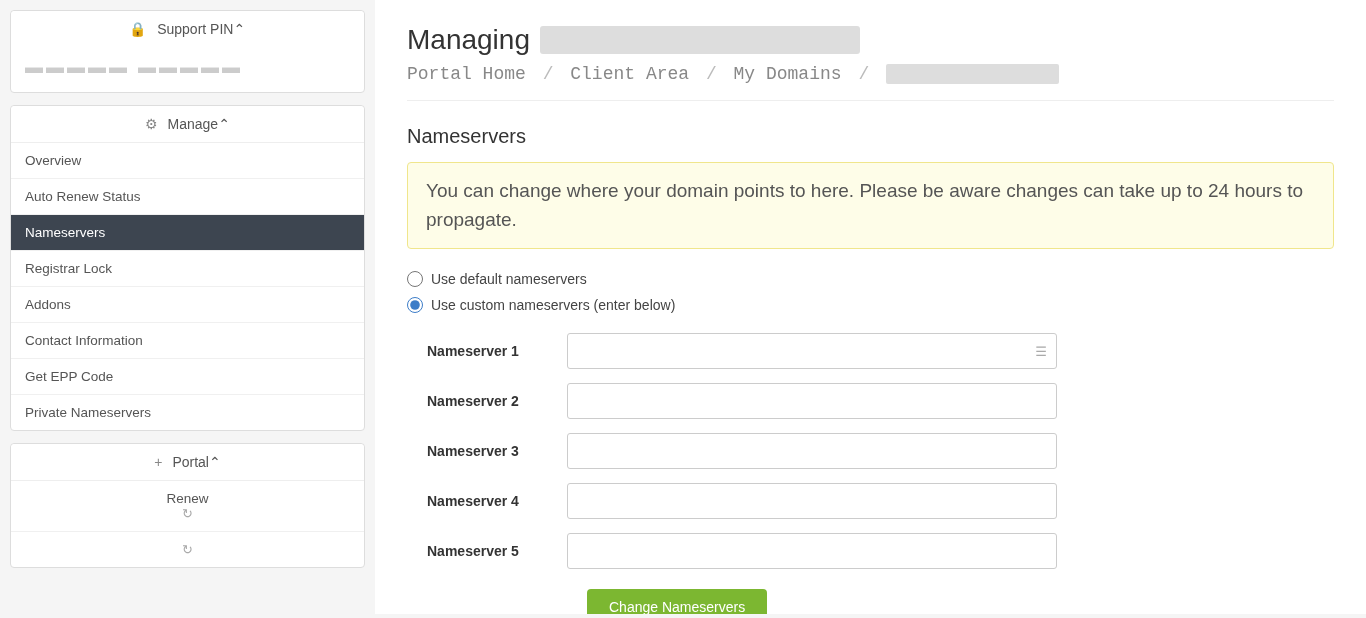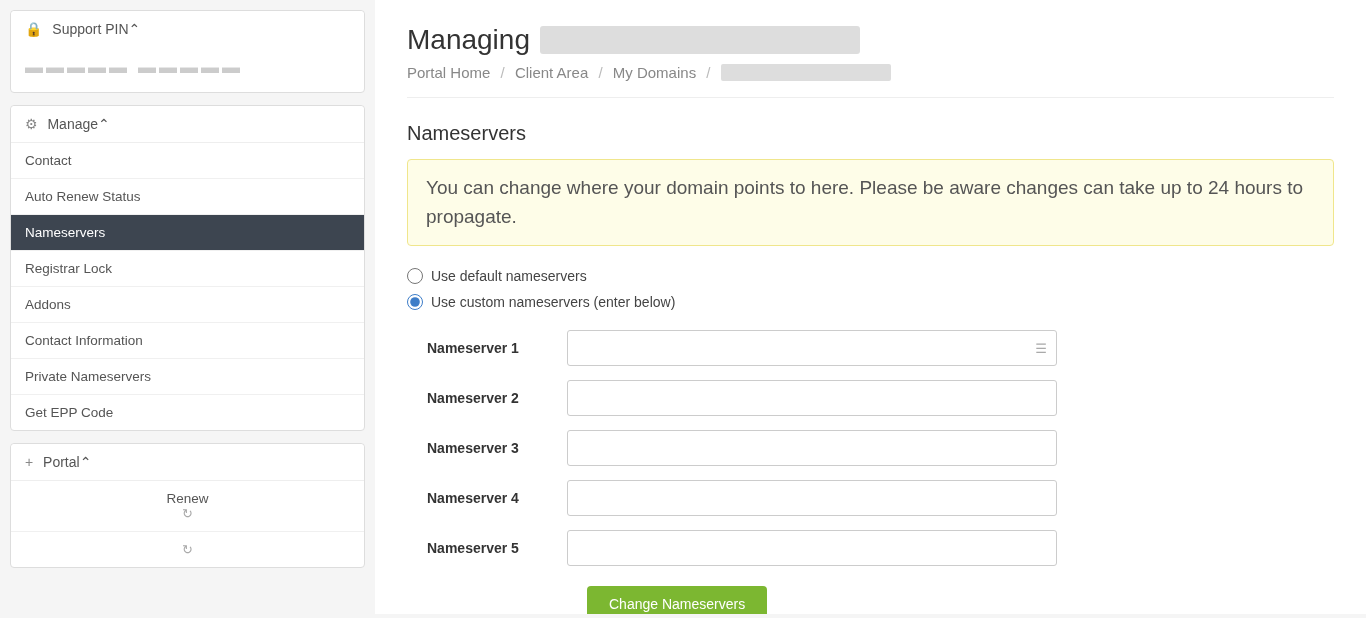--- a/index.html
+++ b/index.html
@@ -24,21 +24,21 @@
 
     .sidebar-card {
       background: #fff;
       border: 1px solid #ddd;
       border-radius: 4px;
       margin-bottom: 12px;
     }
 
     .sidebar-card-header {
       display: flex;
-      justify-content: flex-start;
+      justify-content: center;
       align-items: center;
       padding: 10px 14px;
       border-bottom: 1px solid #eee;
       background: #fff;
       border-radius: 4px 4px 0 0;
     }
 
     .sidebar-card-header.no-border {
       border-bottom: none;
     }
@@ -135,25 +135,26 @@
       margin-bottom: 8px;
     }
 
     .page-title-domain {
       color: #aaa;
       font-size: 22px;
       font-weight: 300;
     }
 
     .breadcrumb {
-      font-size: 15px;
+      font-size: 18px;
       color: #888;
       margin-bottom: 24px;
       padding-bottom: 16px;
       border-bottom: 1px solid #eee;
+      font-family: Liberation Mono, monospace;
     }
 
     .breadcrumb a {
       color: #888;
       text-decoration: none;
     }
 
     .breadcrumb .sep {
       margin: 0 6px;
       color: #bbb;
@@ -281,28 +282,28 @@
 
   <div class="sidebar-card">
     <div class="sidebar-card-header">
       <span>
         <span class="gear-icon">⚙</span>
         <span>Manage</span>
       </span>
       <span class="chevron">⌃</span>
     </div>
     <div>
-      <div class="sidebar-nav-item">Contact</div>
+      <div class="sidebar-nav-item">Overview</div>
       <div class="sidebar-nav-item">Auto Renew Status</div>
       <div class="sidebar-nav-item active">Nameservers</div>
       <div class="sidebar-nav-item">Registrar Lock</div>
       <div class="sidebar-nav-item">Addons</div>
       <div class="sidebar-nav-item">Contact Information</div>
+      <div class="sidebar-nav-item">Get EPP Code</div>
       <div class="sidebar-nav-item">Private Nameservers</div>
-      <div class="sidebar-nav-item">Get EPP Code</div>
     </div>
   </div>
 
   <div class="sidebar-card">
     <div class="sidebar-card-header">
       <span>
         <span class="plus-icon">+</span>
         <span>Portal</span>
       </span>
       <span class="chevron">⌃</span>

